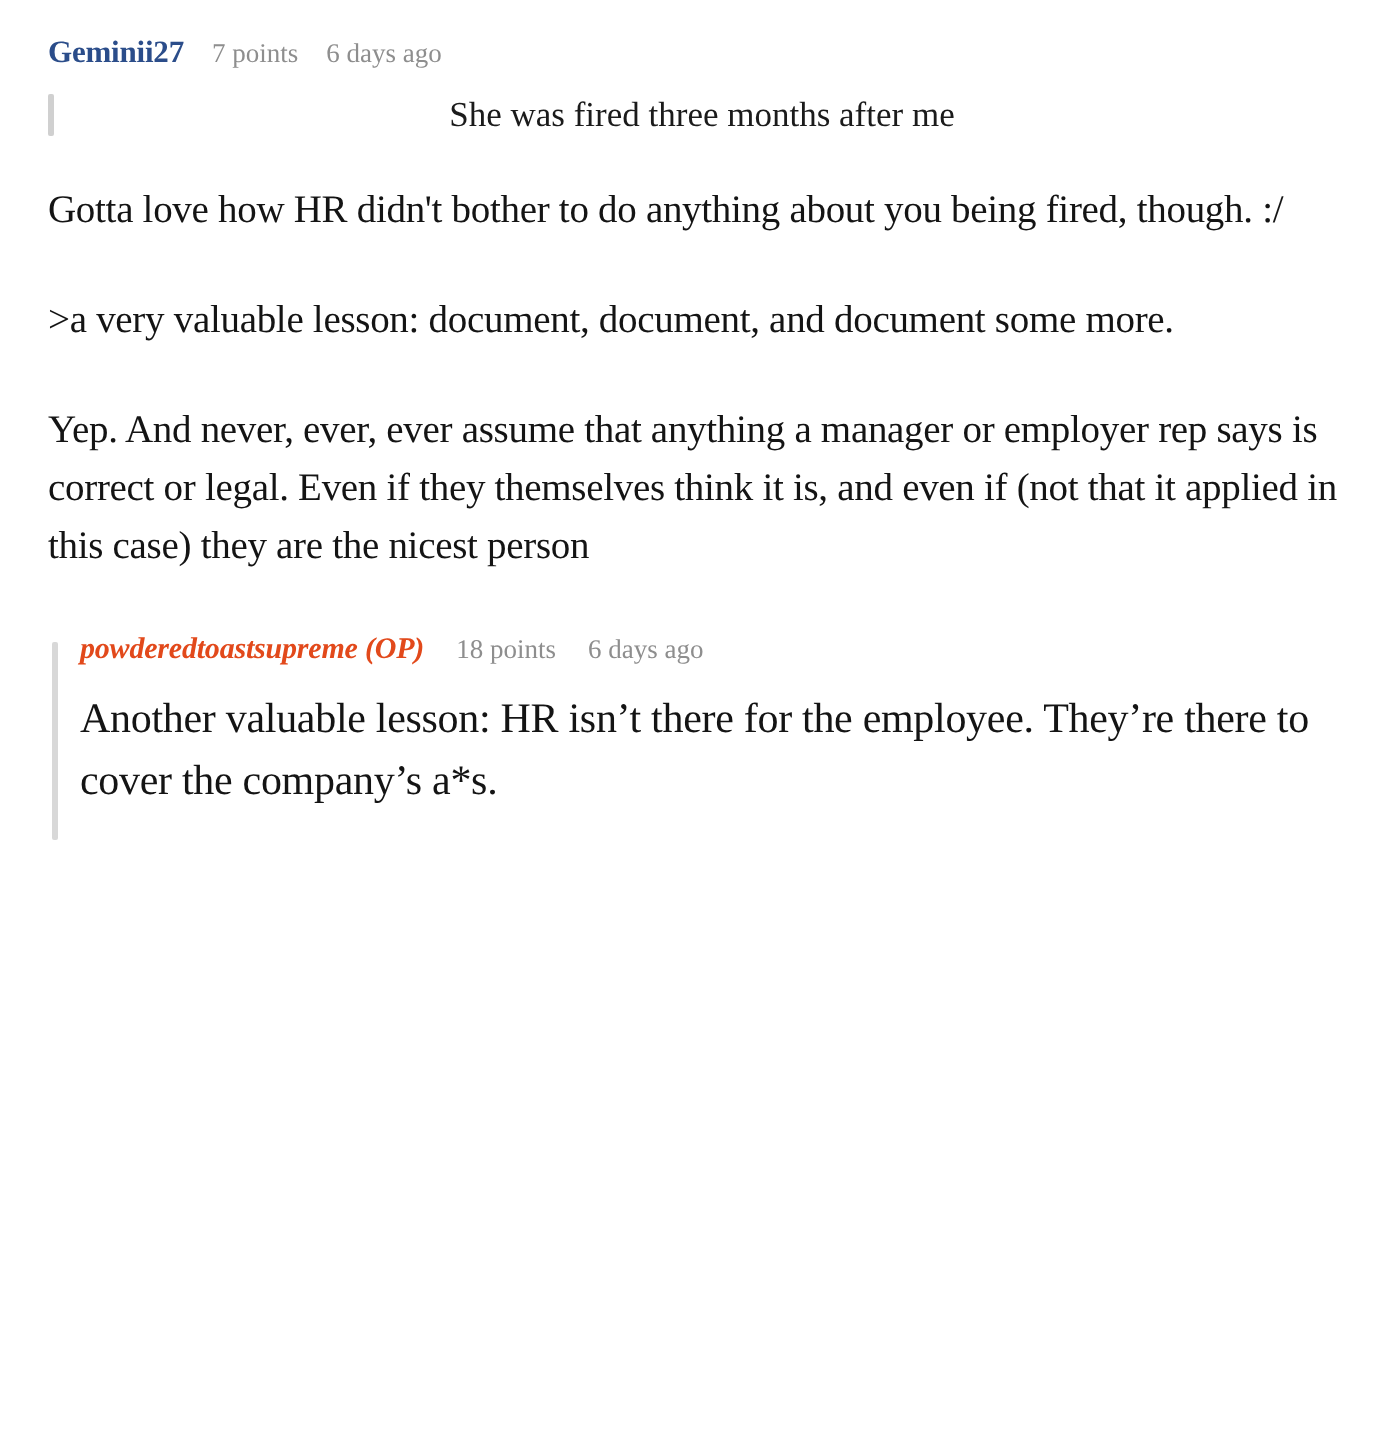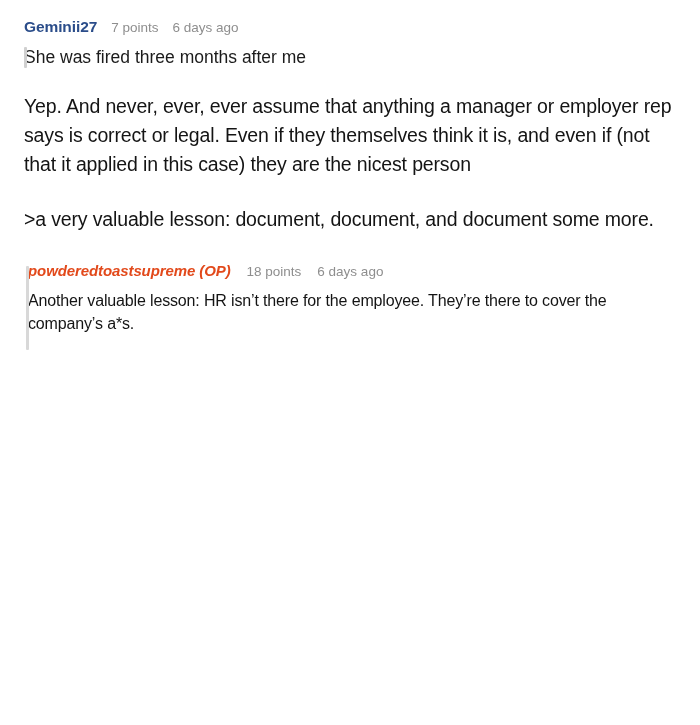--- a/index.html
+++ b/index.html
@@ -16,20 +16,21 @@
     width: 700px;
     height: 725px;
     position: relative;
     overflow: hidden;
     background: #ffffff;
   }
 
   
   .comment-root {
     padding: 18px 22px 0 24px;
+    font-family: Liberation Serif, serif;
   }
   .meta-row {
     display: flex;
     align-items: baseline;
     gap: 14px;
     margin-bottom: 9px;
   }
   .author {
     font-size: 15.5px;
     font-weight: bold;
@@ -43,20 +44,21 @@
   }
   .meta-dim {
     font-size: 13.5px;
     color: #8e8e8e;
   }
 
   
   .quoteline {
     position: relative;
     margin-bottom: 22px;
+    text-align: center;
   }
   .quoteline::before {
     content: "";
     position: absolute;
     left: 0;
     top: 2px;
     bottom: 2px;
     width: 3px;
     background: #d0d0d0;
     border-radius: 1px;
@@ -74,35 +76,35 @@
     margin: 0 0 26px 0;
     letter-spacing: -0.15px;
   }
   .body-para:last-child { margin-bottom: 0; }
 
   
   .reply {
     position: relative;
     margin-top: 28px;
     margin-left: 2px;
-    padding-left: 2px;
+    padding-left: 14px;
   }
   .reply::before {
     content: "";
     position: absolute;
     left: 0;
     top: 4px;
     bottom: -14px;
     width: 3px;
     background: #d8d8d8;
     border-radius: 1px;
   }
   .reply .meta-row { margin-bottom: 10px; gap: 16px; }
   .reply .body-para {
-    font-size: 16px;
+    font-size: 21px;
     line-height: 1.48;
     margin-bottom: 0;
   }
 </style>
 </head>
 <body>
 
 <div class="page">
 
   <div class="comment-root">
@@ -110,22 +112,23 @@
     <div class="meta-row">
       <span class="author">Geminii27</span>
       <span class="meta-dim">7 points</span>
       <span class="meta-dim">6 days ago</span>
     </div>
 
     <div class="quoteline">
       <div class="qtext">She was fired three months after me</div>
     </div>
 
+    <p class="body-para">Gotta love how HR didn't bother to do anything about you being fired, though. :/</p>
+    <p class="body-para">&gt;a very valuable lesson: document, document, and document some more.</p>
     <p class="body-para">Yep. And never, ever, ever assume that anything a manager or employer rep says is correct or legal. Even if they themselves think it is, and even if (not that it applied in this case) they are the nicest person</p>
-    <p class="body-para">&gt;a very valuable lesson: document, document, and document some more.</p>
 
     <div class="reply">
       <div class="meta-row">
         <span class="author op">powderedtoastsupreme (OP)</span>
         <span class="meta-dim">18 points</span>
         <span class="meta-dim">6 days ago</span>
       </div>
       <p class="body-para">Another valuable lesson: HR isn’t there for the employee. They’re there to cover the company’s a*s.</p>
     </div>
 

